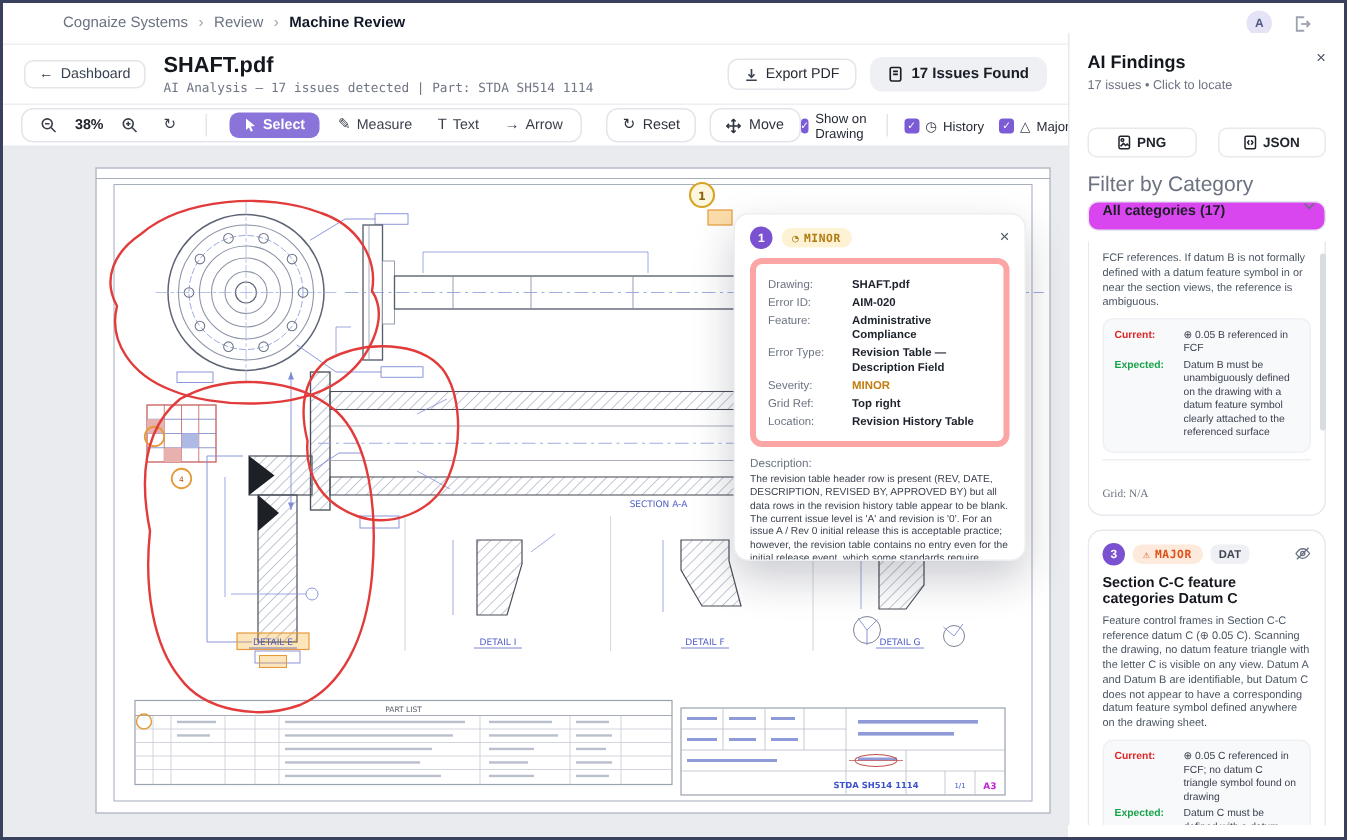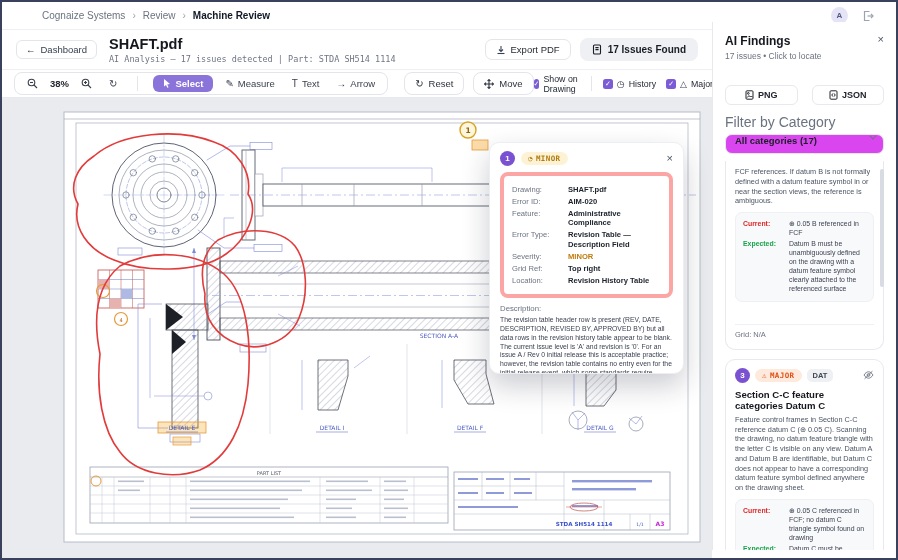--- a/index.html
+++ b/index.html
@@ -97,22 +97,22 @@
   .chev { margin-left:auto; width:5px; height:5px; border-right:1.4px solid #6b7280; border-bottom:1.4px solid #6b7280;
           transform:rotate(45deg) translateY(-2px); }
   .sb-list { margin-top:7px; flex:1; overflow:hidden; position:relative; }
   .card { background:#fff; border:1px solid #e7e9ee; border-radius:10px; padding:8px 9px; margin-bottom:9px; }
   .card.clipped { margin-top:-7px; border-top-color:transparent; border-radius:0 0 10px 10px; }
   .c-head { display:flex; align-items:center; gap:5px; }
   .c-eyeoff { margin-left:auto; color:#6b7280; display:flex; cursor:pointer; }
   .c-title { margin-top:6px; font-size:9.6px; font-weight:700; color:#14171d; }
   .c-desc { margin-top:4px; font-size:7.3px; line-height:1.34; color:#4b5563; }
   .c-box { margin-top:6px; background:#f8f9fb; border:1px solid #eef0f3; border-radius:7px; padding:5px 7px; }
-  .c-grid { margin-top:22px; border-top:1px solid #eef0f3; padding:5px 0 2px 0; font-size:7.5px;
-            color:#6b7280; font-family:Liberation Sans, sans-serif; }
+  .c-grid { margin-top:4px; border-top:1px solid #eef0f3; padding:17px 0 2px 0; font-size:7.5px;
+            color:#6b7280; font-family:Liberation Serif, serif; }
   .sb-scroll { position:absolute; right:-9px; top:8px; width:4px; height:118px; background:#d8dbe2; border-radius:2px; }
 
   svg text { font-family:"DejaVu Sans",sans-serif; }
 </style>
 </head>
 <body>
 
 <div class="screen">
 
   <div class="topbar">

